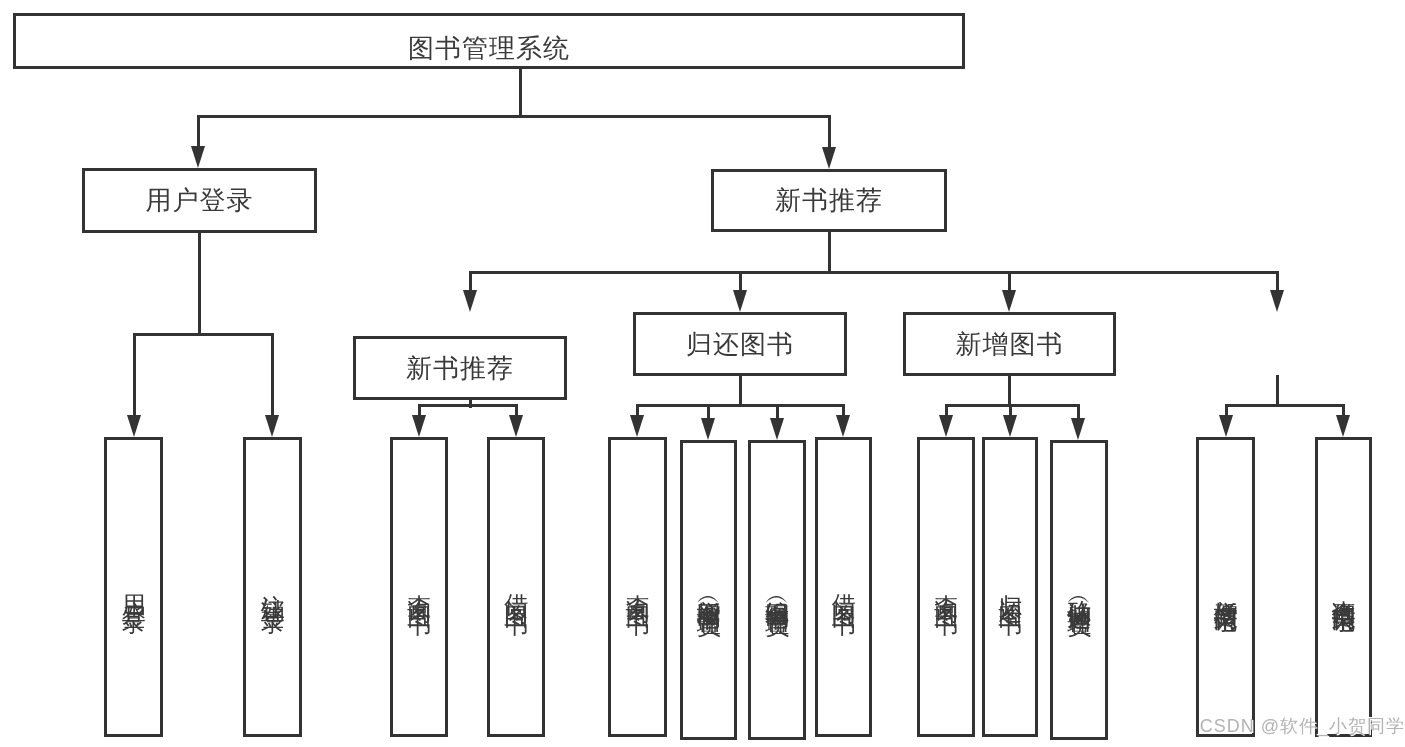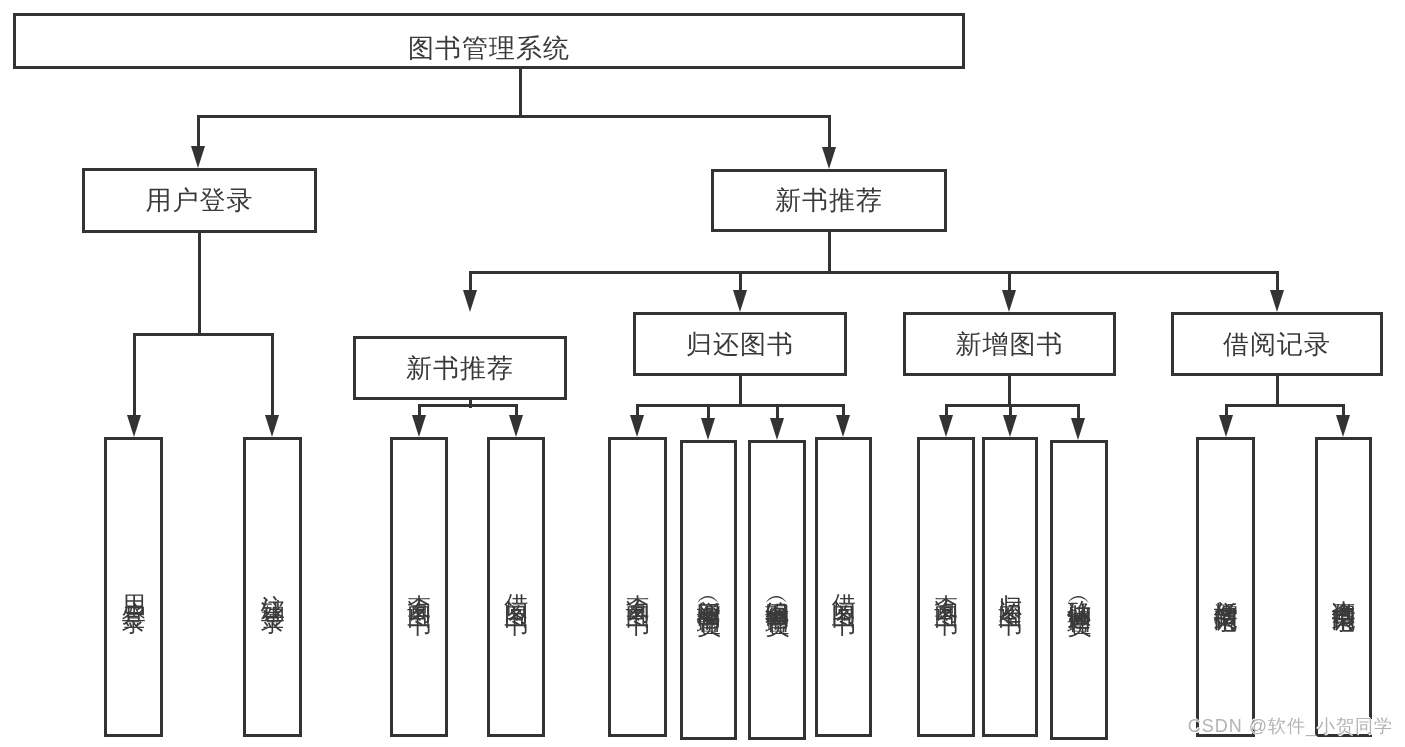--- a/index.html
+++ b/index.html
@@ -16,21 +16,21 @@
     writing-mode:vertical-rl;font-size:24px;letter-spacing:6px;color:#3a3a3a;line-height:1.1;
   }
   .leaf .tight{letter-spacing:2px;}
   .ln{position:absolute;background:#333333;}
   .arr{
     position:absolute;width:0;height:0;
     border-left:7px solid transparent;border-right:7px solid transparent;
     border-top:22px solid #333333;
   }
   .watermark{
-    position:absolute;right:12px;top:714px;font-size:18px;letter-spacing:1px;
+    position:absolute;right:0;top:714px;font-size:18px;letter-spacing:1px;
     color:#b3b3b3;text-shadow:1px 1px 0 #ffffff,-1px -1px 0 #ffffff;z-index:5;white-space:nowrap;
   }
 </style>
 </head>
 <body>
 
 <div id="canvas">
 
   <div class="ln" style="left:519px;top:69px;width:3px;height:48px;"></div>
   <div class="ln" style="left:197px;top:115px;width:634px;height:3px;"></div>
@@ -104,23 +104,20 @@
 
   <div class="box" style="left:353px;top:312px;width:214px;height:64px;margin-top:24px;">
     <span class="hlabel">新书推荐</span>
   </div>
   <div class="box" style="left:633px;top:312px;width:214px;height:64px;">
     <span class="hlabel">归还图书</span>
   </div>
   <div class="box" style="left:903px;top:312px;width:213px;height:64px;">
     <span class="hlabel">新增图书</span>
   </div>
-  <div class="box" style="left:1171px;top:312px;width:212px;height:64px;">
-    <span class="hlabel">借阅记录</span>
-  </div>
 
   <div class="box leaf" style="left:104px;top:437px;width:59px;height:300px;">
     <span class="vlabel">用户登录</span>
   </div>
   <div class="box leaf" style="left:243px;top:437px;width:59px;height:300px;">
     <span class="vlabel">注销登录</span>
   </div>
 
   <div class="box leaf" style="left:390px;top:437px;width:58px;height:300px;">
     <span class="vlabel">查询图书</span>

